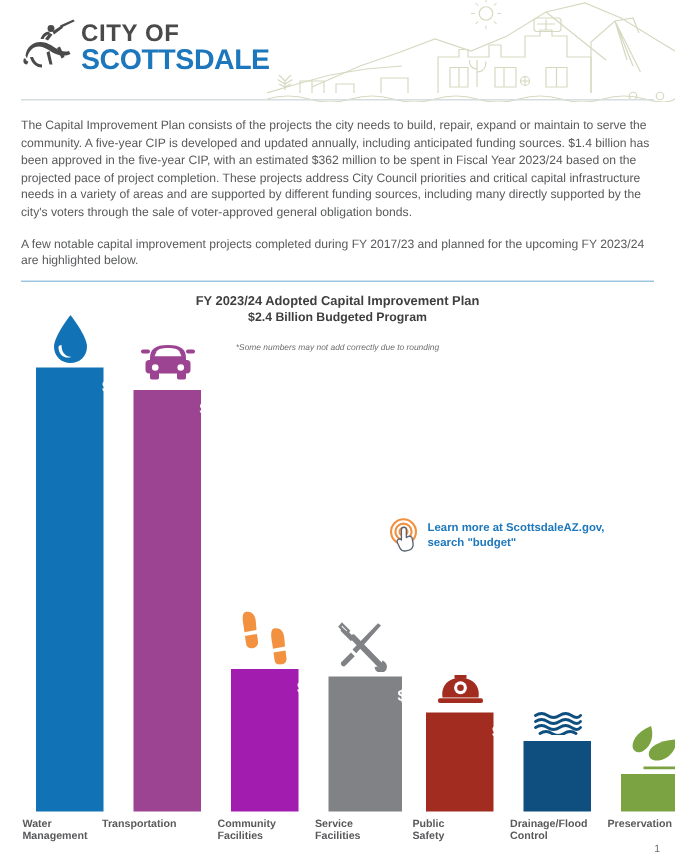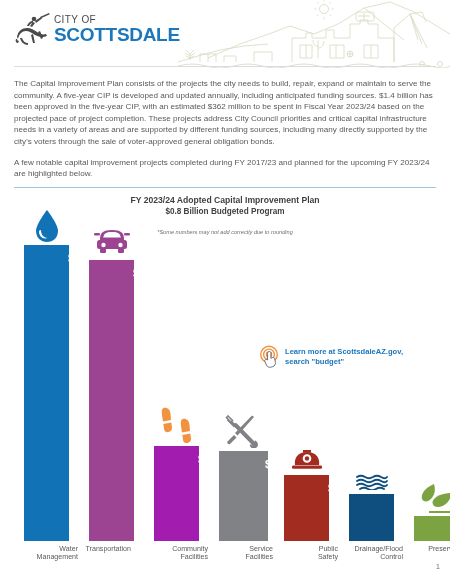--- a/index.html
+++ b/index.html
@@ -33,24 +33,24 @@
   .seal{
     width:38px;height:34px;
     margin-right:2px;
     flex:0 0 auto;
   }
   .logo-words{
     line-height:1;
     padding-top:3px;
   }
   .logo-city{
-    font-size:10px;
+    font-size:16px;
     letter-spacing:.4px;
     color:#4a4a4a;
-    font-weight:400;
+    font-weight:700;
     display:block;
     font-family:"Liberation Sans", sans-serif;
   }
   .logo-scottsdale{
     font-size:19px;
     font-weight:bold;
     color:#1c77bc;
     letter-spacing:-.3px;
     display:block;
     margin-top:0px;
@@ -142,23 +142,23 @@
     top:7px;
     letter-spacing:-.2px;
     padding-left:37px;
   }
   .bar-icon{
     position:absolute;
     pointer-events:auto;
   }
   .cat-label{
     position:absolute;
-    text-align:right;
+    text-align:left;
     font-size:7.1px;
-    font-weight:normal;
+    font-weight:bold;
     color:#58595b;
     line-height:8.4px;
     pointer-events:auto;
   }
   
   .learn-more{
     position:absolute;
     left:259px;top:345px;
     display:flex;
     align-items:flex-start;
@@ -257,21 +257,21 @@
 
 <div class="body-copy">
   <p>The Capital Improvement Plan consists of the projects the city needs to build, repair, expand or maintain to serve the community. A five-year CIP is developed and updated annually, including anticipated funding sources. $1.4 billion has been approved in the five-year CIP, with an estimated $362 million to be spent in Fiscal Year 2023/24 based on the projected pace of project completion. These projects address City Council priorities and critical capital infrastructure needs in a variety of areas and are supported by different funding sources, including many directly supported by the city's voters through the sale of voter-approved general obligation bonds.</p>
   <p>A few notable capital improvement projects completed during FY 2017/23 and planned for the upcoming FY 2023/24 are highlighted below.</p>
 </div>
 
 <div class="sep-rule"></div>
 
 <div class="chart-title">FY 2023/24 Adopted Capital Improvement Plan</div>
 <div class="chart-sub">
-  <span>$0.8 Billion Budgeted Program</span>
+  <span>$2.4 Billion Budgeted Program</span>
 </div>
 <div class="chart-note">*Some numbers may not add correctly due to rounding</div>
 
 <div class="chart" id="chart-root">
     <div class="bar" style="left: 24px; top: 245px; width: 45px; height: 296px; background: rgb(17, 115, 182);">
       <div class="bar-value">$449.8</div>
     </div>
     <div class="bar-icon" style="left: 32.5px; top: 209px; width: 28px; height: 34px;"><svg viewBox="0 0 28 34" width="28" height="34" xmlns="http://www.w3.org/2000/svg">
         <path d="M14 1 C14 1 3 15 3 22 C3 28.6 7.9 33 14 33 C20.1 33 25 28.6 25 22 C25 15 14 1 14 1 Z" fill="#1173b6"></path>
         <path d="M8 21 C8 26 10.5 28.6 14.5 29 C10 30.5 6 27.5 6 22.5 C6 22 6.6 21 8 21 Z" fill="#ffffff"></path>

